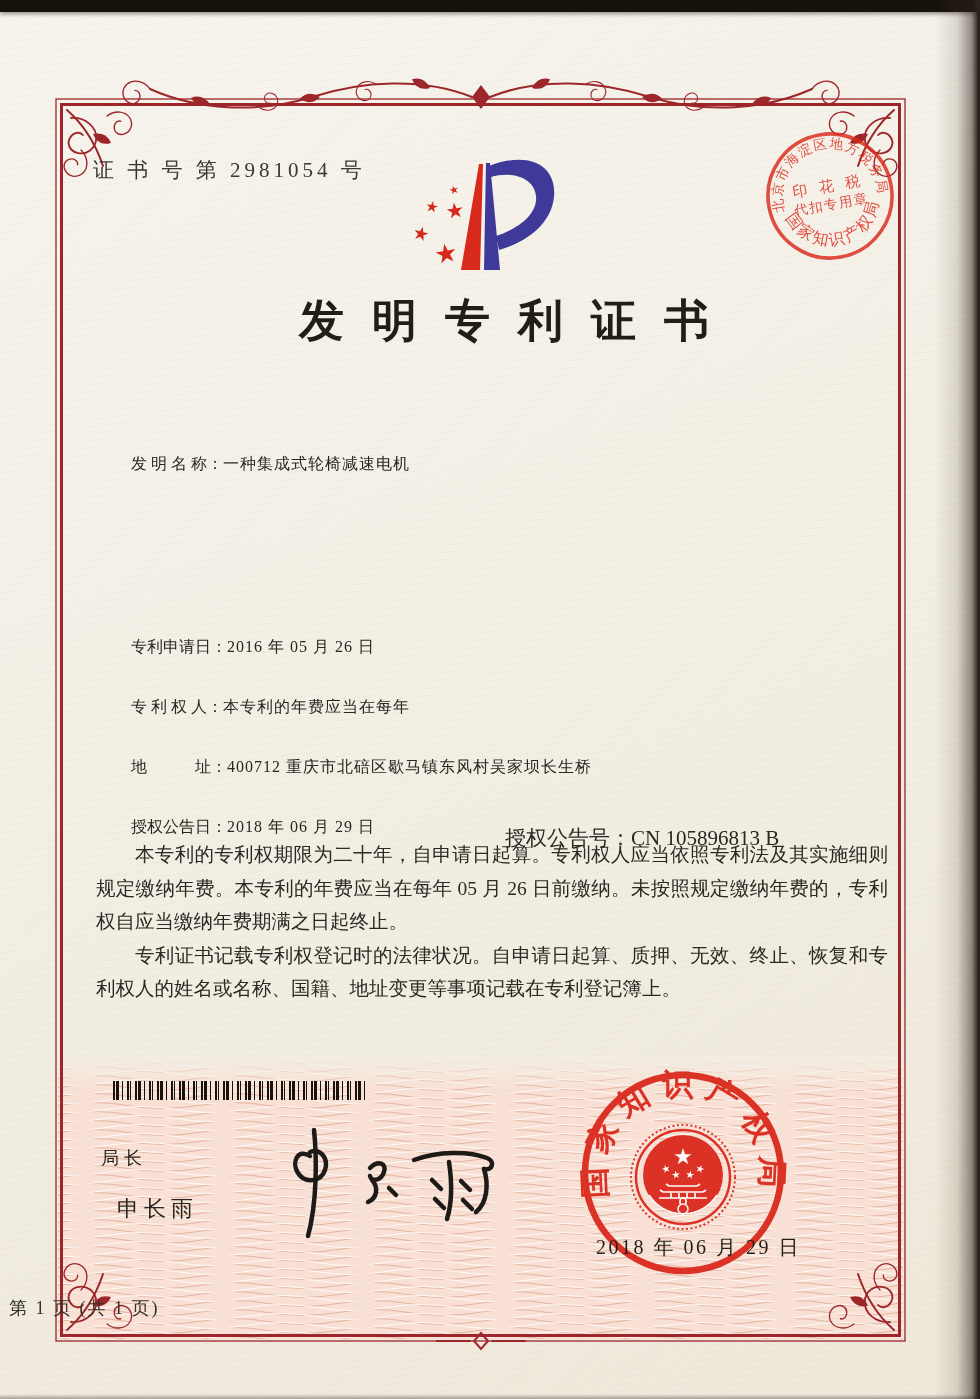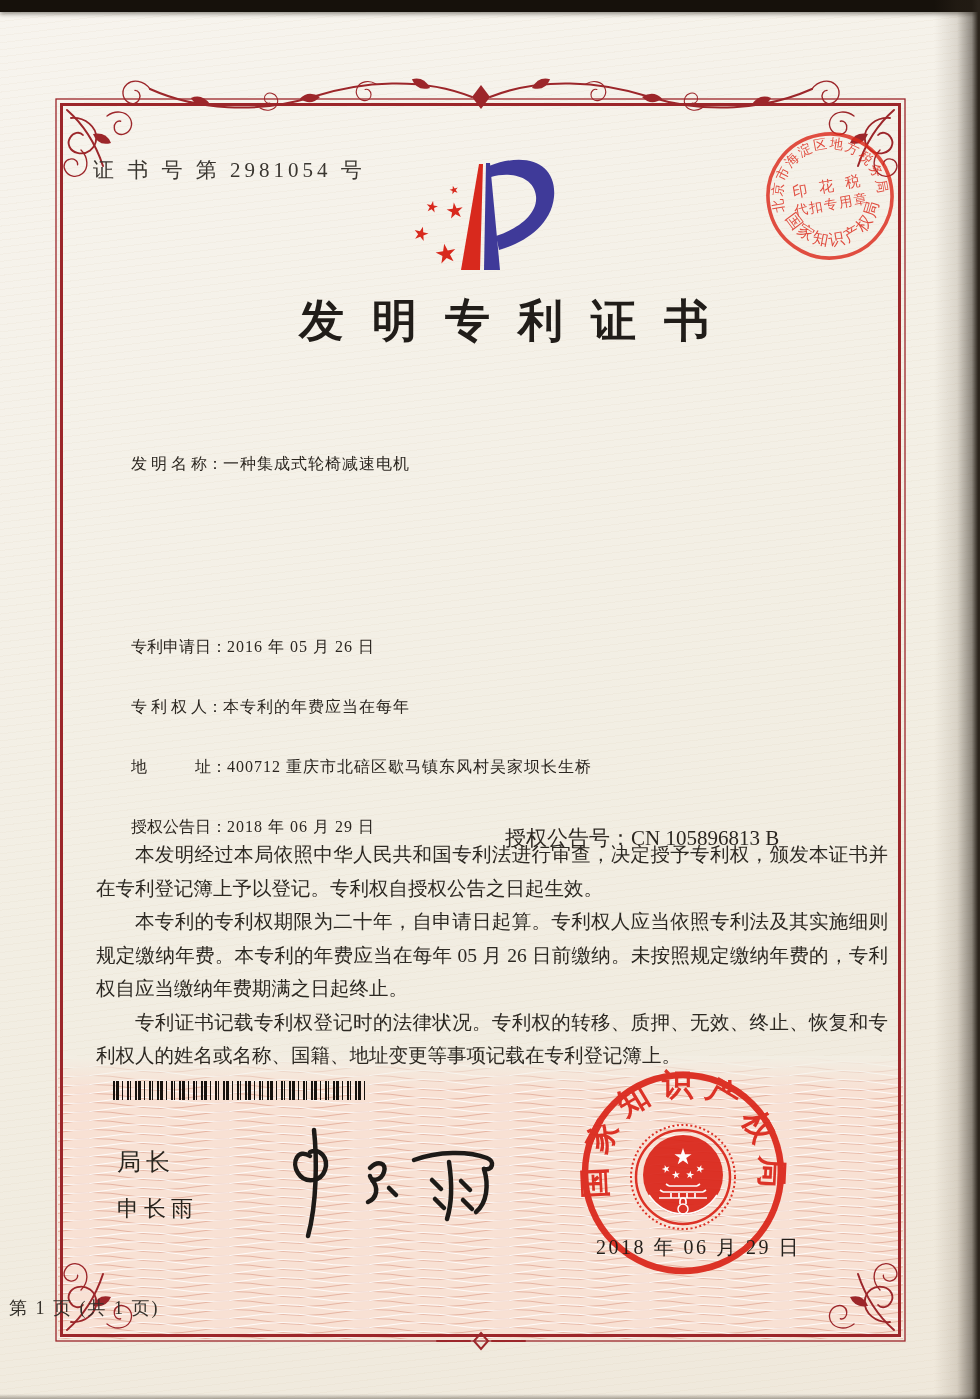--- a/index.html
+++ b/index.html
@@ -36,21 +36,21 @@
   .paras{left:96px;top:838px;width:792px;z-index:10;font-size:19.5px;line-height:33.5px;
          text-align:justify;color:#2c2822;}
   .paras p{margin:0;text-indent:2em;}
   .barcode{left:113px;top:1081px;width:253px;height:19px;z-index:12;
     background:repeating-linear-gradient(90deg,
       #17120e 0 2px, rgba(0,0,0,0) 2px 3px,
       #17120e 3px 6px, rgba(0,0,0,0) 6px 9px,
       #17120e 9px 10px, rgba(0,0,0,0) 10px 14px,
       #17120e 14px 16px, rgba(0,0,0,0) 16px 17px,
       #17120e 17px 18px, rgba(0,0,0,0) 18px 22px);}
-  .signer-title{left:117px;top:1146px;font-size:24px;letter-spacing:5px;color:#28241d;z-index:12;}
+  .signer-title{left:101px;top:1146px;font-size:18px;letter-spacing:5px;color:#28241d;z-index:12;}
   .signer-name{left:117px;top:1194px;font-size:22px;letter-spacing:5px;color:#28241d;z-index:12;}
   #signature{left:258px;top:1118px;z-index:12;}
   #taxseal{left:757px;top:123px;z-index:15;}
   #bigseal{left:571px;top:1061px;z-index:14;}
   .seal-date{left:596px;top:1234px;font-size:20px;letter-spacing:2.5px;color:#221e19;z-index:16;white-space:pre;}
   .pagefoot{left:9px;top:1296px;width:962px;text-align:left;font-size:18px;letter-spacing:2px;color:#34302a;z-index:12;white-space:pre;}
   
   .sealtxt{font-family:"Liberation Serif","DejaVu Serif",serif;}
 </style>
 </head>
@@ -168,23 +168,22 @@
     <span class="flabel">地　　　址：</span><span class="fvalue">400712 重庆市北碚区歇马镇东风村吴家坝长生桥</span>
   </div>
   <div class="abs frow" style="top:799px">
     <span class="flabel">授权公告日：</span><span class="fvalue">2018 年 06 月 29 日</span>
   </div>
   <div class="abs grant2" style="top:799px">
     <span class="flabel">授权公告号：</span><span class="fvalue">CN 105896813 B</span>
   </div>
 
   <div class="abs paras">
-    <p>本发明经过本局依照中华人民共和国专利法进行审查，决定授予专利权，颁发本证书并在专利登记簿上予以登记。专利权自授权公告之日起生效。</p>
     <p>本专利的专利权期限为二十年，自申请日起算。专利权人应当依照专利法及其实施细则规定缴纳年费。本专利的年费应当在每年 05 月 26 日前缴纳。未按照规定缴纳年费的，专利权自应当缴纳年费期满之日起终止。</p>
-    <p>专利证书记载专利权登记时的法律状况。专利权的转移、质押、无效、终止、恢复和专利权人的姓名或名称、国籍、地址变更等事项记载在专利登记簿上。</p>
+    <p>专利证书记载专利权登记时的法律状况。自申请日起算、质押、无效、终止、恢复和专利权人的姓名或名称、国籍、地址变更等事项记载在专利登记簿上。</p>
   </div>
 
   <div class="abs barcode"></div>
 
   <div class="abs signer-title">局长</div>
   <div class="abs signer-name">申长雨</div>
 
   <svg id="signature" class="abs" width="250" height="125" viewBox="0 0 250 125">
     <g fill="none" stroke="#1d1a17" stroke-width="4.5" stroke-linecap="round" stroke-linejoin="round">
       <path d="M52 38 C40 30 33 44 40 55 C47 66 63 64 67 52 C71 40 62 30 52 34"></path>

